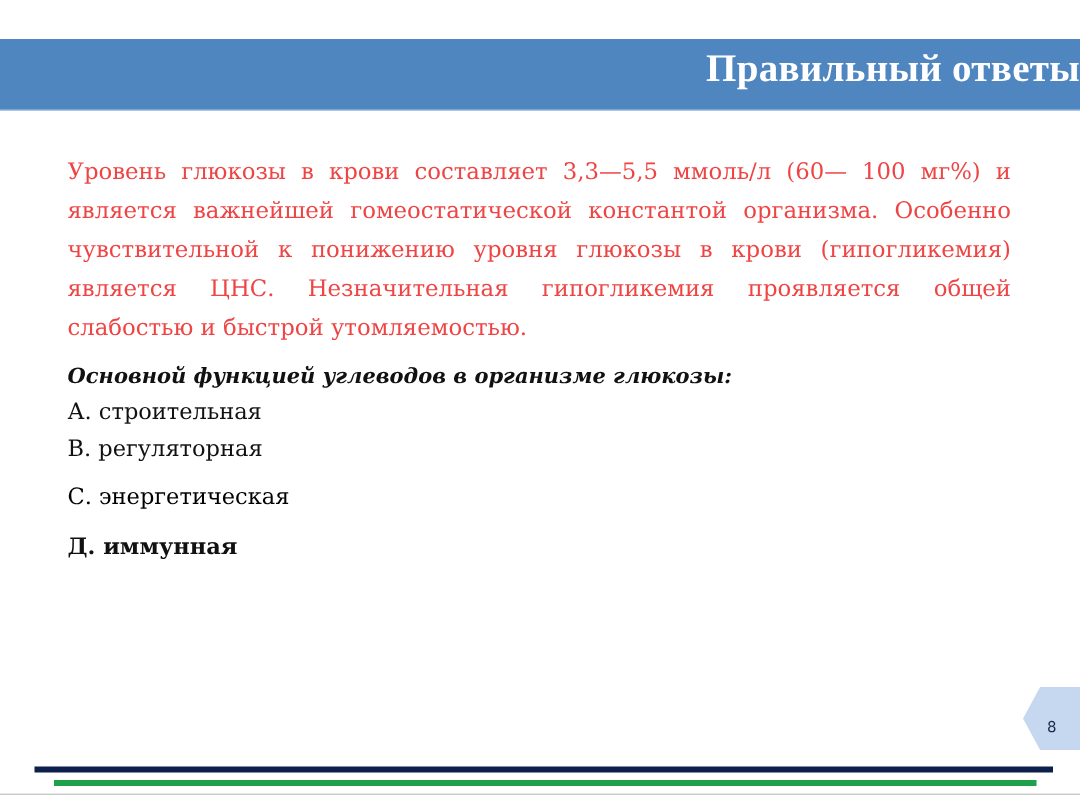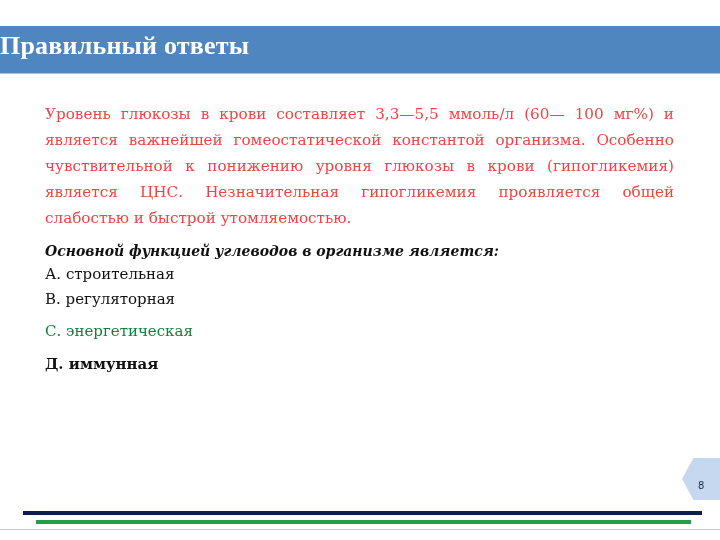--- a/index.html
+++ b/index.html
@@ -24,21 +24,21 @@
       border-bottom: 1px solid #a9c6e6;
       box-sizing: border-box;
     }
     .header-title {
       position: absolute;
       left: 0;
       right: 0;
       top: 0;
       height: 48px;
       line-height: 40px;
-      text-align: left;
+      text-align: right;
       color: #ffffff;
       font-family: "Liberation Serif", "DejaVu Serif", serif;
       font-weight: bold;
       font-size: 26px;
       letter-spacing: 0.2px;
     }
     .body-text {
       position: absolute;
       left: 45px;
       top: 101px;
@@ -62,21 +62,21 @@
       white-space: nowrap;
     }
     .answer {
       position: absolute;
       left: 45px;
       font-size: 15px;
       color: #111111;
       white-space: nowrap;
     }
     .answer.correct {
-      color: #15803d;
+      color: #000000;
     }
     .ans-a { top: 265px; }
     .ans-b { top: 290px; text-align: right; }
     .ans-c { top: 322px; }
     .ans-d { top: 355px; font-weight: bold; }
 
     .page-tab {
       position: absolute;
       left: 682px;
       top: 458px;
@@ -120,21 +120,21 @@
   </style>
 </head>
 <body>
 
 <div class="header-bar">
   <div class="header-title">Правильный ответы</div>
 </div>
 
 <div class="body-text">Уровень глюкозы в крови составляет 3,3—5,5 ммоль/л (60— 100 мг%) и является важнейшей гомеостатической константой организма. Особенно чувствительной к понижению уровня глюкозы в крови (гипогликемия) является ЦНС. Незначительная гипогликемия проявляется общей слабостью и быстрой утомляемостью.</div>
 
-<div class="question">Основной функцией углеводов в организме является:</div>
+<div class="question">Основной функцией углеводов в организме глюкозы:</div>
 
 <div class="answer ans-a">А. строительная</div>
 <div class="answer ans-b">В. регуляторная</div>
 <div class="answer ans-c correct">С. энергетическая</div>
 <div class="answer ans-d">Д. иммунная</div>
 
 <div class="page-tab"></div>
 <div class="page-num">8</div>
 
 <div class="line-navy"></div>

